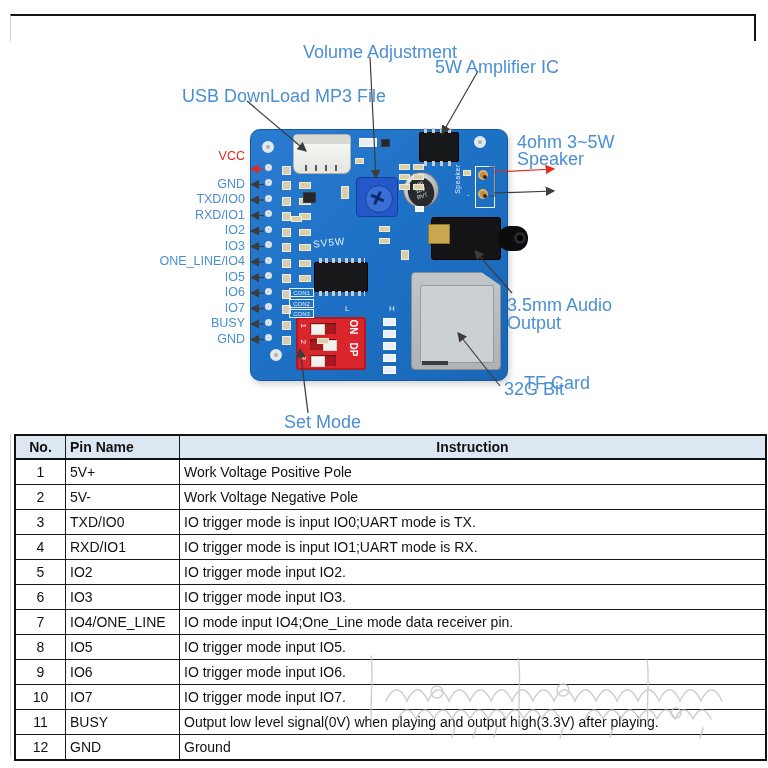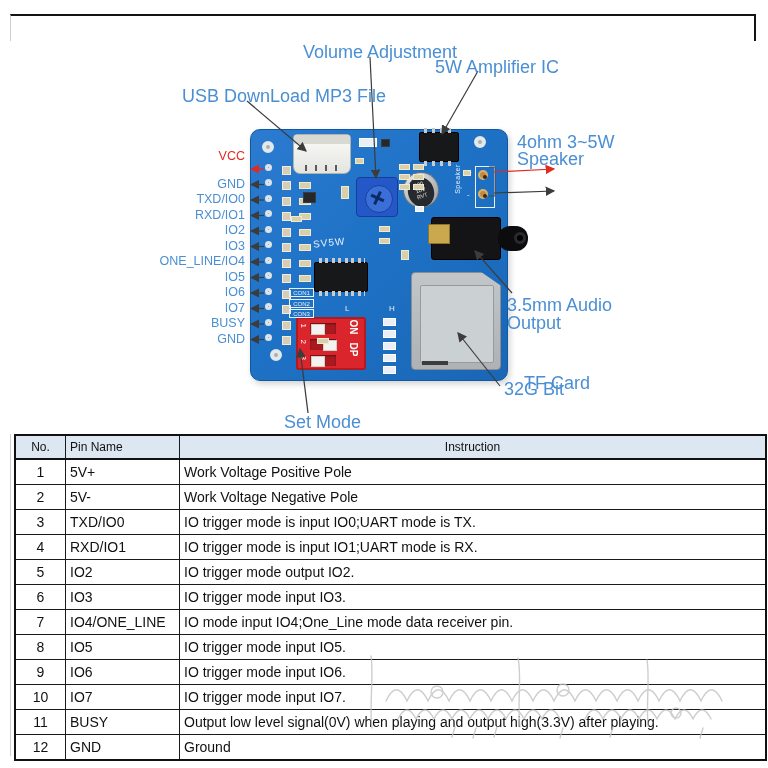--- a/index.html
+++ b/index.html
@@ -84,21 +84,21 @@
   .spk-pin{width:10px;height:10px;border-radius:50%;background:#c08a45;border:2px solid #d9b06a;}
   .spk-dot{width:4px;height:4px;border-radius:50%;background:#3a2a12;}
   #spk-box{left:224px;top:36px;width:20px;height:42px;border:1px solid #e8f0f8;}
   #spk-text{left:188px;top:44px;width:38px;height:10px;font-size:7px;color:#e8f0f8;text-align:center;
             transform:rotate(-90deg);letter-spacing:.5px;}
   
   #tablewrap{position:absolute;left:14px;top:434px;z-index:10;}
   table{border-collapse:collapse;table-layout:fixed;width:743px;background:#fff;}
   th,td{border:1px solid #1a1a1a;overflow:hidden;white-space:nowrap;}
   table{border:2px solid #111;}
-  th{background:var(--table-header-bg);font-size:12px;font-weight:normal;height:20px;border-bottom:2px solid #111;}
+  th{background:var(--table-header-bg);font-size:14px;font-weight:bold;height:20px;border-bottom:2px solid #111;}
   td{height:24px;font-size:14px;padding:0 4px;}
   .c-no{width:47px;text-align:center;}
   .c-pin{width:105px;text-align:left;padding:0 4px;}
   .c-ins{width:583px;text-align:left;}
   th.c-no,th.c-ins{text-align:center;} th.c-pin{text-align:left;}
   
   #wm{position:absolute;left:0;top:0;z-index:50;pointer-events:none;}
 </style>
 </head>
 <body>
@@ -320,21 +320,21 @@
             <td class="c-ins">IO trigger mode is input IO0;UART mode is TX.</td>
           </tr>
           <tr>
             <td class="c-no">4</td>
             <td class="c-pin">RXD/IO1</td>
             <td class="c-ins">IO trigger mode is input IO1;UART mode is RX.</td>
           </tr>
           <tr>
             <td class="c-no">5</td>
             <td class="c-pin">IO2</td>
-            <td class="c-ins">IO trigger mode output IO2.</td>
+            <td class="c-ins">IO trigger mode input IO2.</td>
           </tr>
           <tr>
             <td class="c-no">6</td>
             <td class="c-pin">IO3</td>
             <td class="c-ins">IO trigger mode input IO3.</td>
           </tr>
           <tr>
             <td class="c-no">7</td>
             <td class="c-pin">IO4/ONE_LINE</td>
             <td class="c-ins">IO mode input IO4;One_Line mode data receiver pin.</td>

